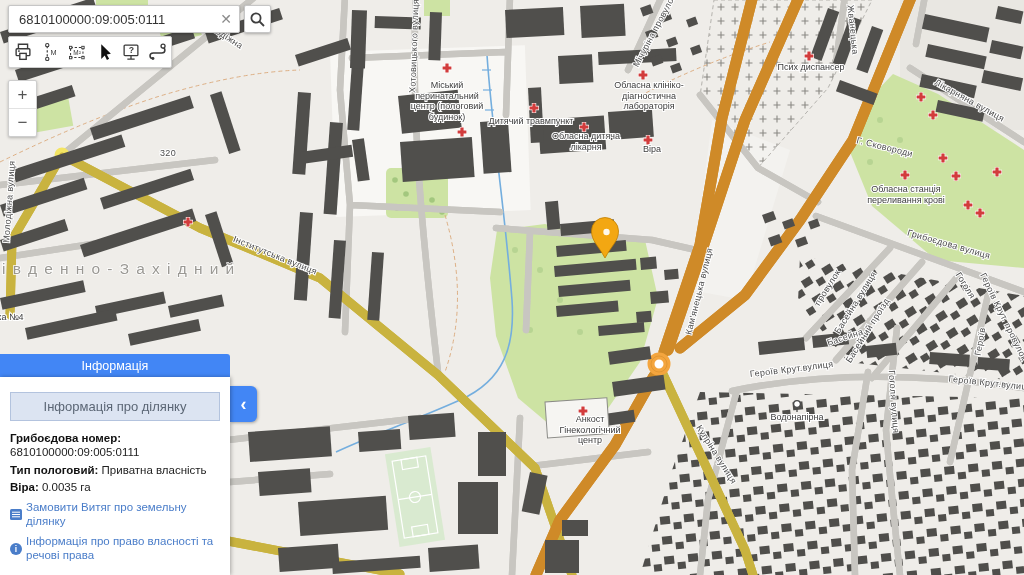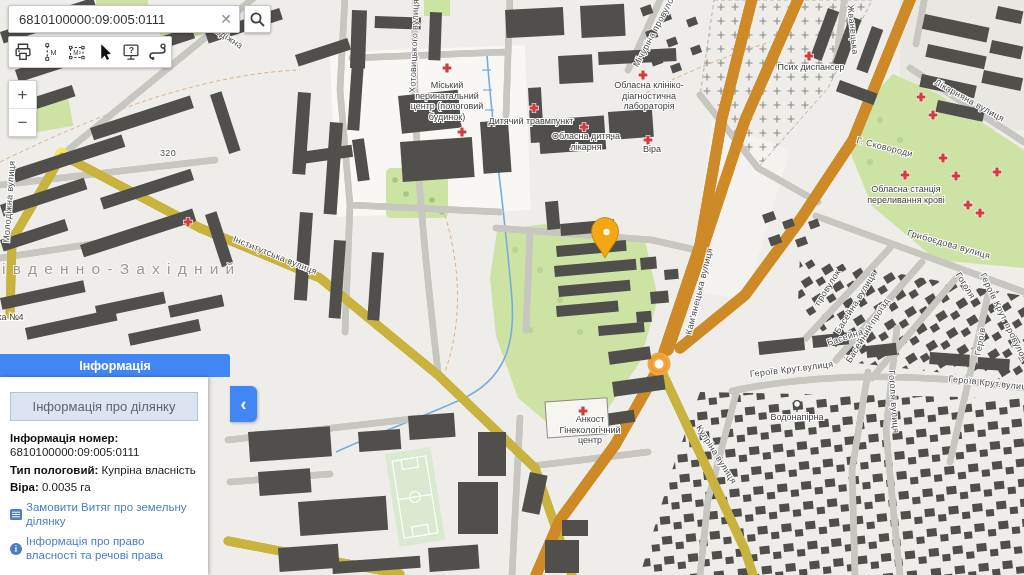--- a/index.html
+++ b/index.html
@@ -28,23 +28,23 @@
      display:flex;align-items:center;justify-content:center;box-sizing:border-box;cursor:pointer}
   .toolbar{position:absolute;left:8px;top:36px;height:30px;background:#fff;border:1px solid #cecece;
      border-radius:2px;box-shadow:0 1px 3px rgba(0,0,0,.25);display:flex;align-items:center}
   .tool{width:27px;height:28px;display:flex;align-items:center;justify-content:center;cursor:pointer}
   .zoomctl{position:absolute;left:8px;top:80px;width:27px;background:#fff;border:1px solid #cecece;
      border-radius:2px;box-shadow:0 1px 3px rgba(0,0,0,.25)}
   .zbtn{height:27px;line-height:27px;text-align:center;font-size:17px;color:#555;cursor:pointer}
   .zbtn+.zbtn{border-top:1px solid #e2e2e2}
   
   .panel-header{position:absolute;left:0;top:354px;width:230px;height:23px;background:#4286f5;
-     color:#fff;font-size:12.5px;font-weight:bold;display:flex;align-items:center;justify-content:center;
+     color:#fff;font-size:12.5px;font-weight:normal;display:flex;align-items:center;justify-content:center;
      border-radius:0 3px 0 0}
-  .panel-body{position:absolute;left:0;top:377px;width:208px;height:198px;background:#fff;
+  .panel-body{position:absolute;left:0;top:377px;width:230px;height:198px;background:#fff;
      box-shadow:1px 0 4px rgba(0,0,0,.3);overflow:hidden;box-sizing:border-box}
   .collapse-tab{position:absolute;left:230px;top:386px;width:27px;height:36px;background:#4286f5;
      border-radius:0 6px 6px 0;color:#fff;font-size:18px;font-weight:bold;display:flex;
      align-items:center;justify-content:center;cursor:pointer;box-shadow:1px 1px 3px rgba(0,0,0,.3)}
   .sect-title{margin:15px 10px 10px;border:1px solid #b3c3de;background:#dce4f2;color:#5b6675;
      text-align:center;font-size:13px;padding:6px 2px}
   .fields{margin:0 10px;font-size:11.5px;color:#222;line-height:1.24}
   .frow{margin-bottom:3px}
   .frow b{color:#111}
   .plink{margin:6px 10px 0;display:flex;gap:4px;align-items:center;font-size:11.5px;
@@ -405,26 +405,26 @@
   <div class="panel-header">
     <span>Інформація</span>
   </div>
   <div class="collapse-tab">
     <span>‹</span>
   </div>
   <div class="panel-body">
     <div class="sect-title">Інформація про ділянку</div>
     <div class="fields">
       <div class="frow">
-        <b>Інформація номер:</b><br>
+        <b>Грибоєдова номер:</b><br>
         <span>6810100000:09:005:0111</span>
       </div>
       <div class="frow">
         <b>Тип пологовий:</b>
-        <span>Купріна власність</span>
+        <span>Приватна власність</span>
       </div>
       <div class="frow">
         <b>Віра:</b>
         <span>0.0035 га</span>
       </div>
     </div>
     <div class="plink">
       <svg class="li" width="12" height="11" viewBox="0 0 12 11">
         <rect width="12" height="11" rx="1.5" fill="#4a7dc9"></rect>
         <path d="M2,3.2 h8 M2,5.5 h8 M2,7.8 h8" stroke="#fff" stroke-width="1"></path>

